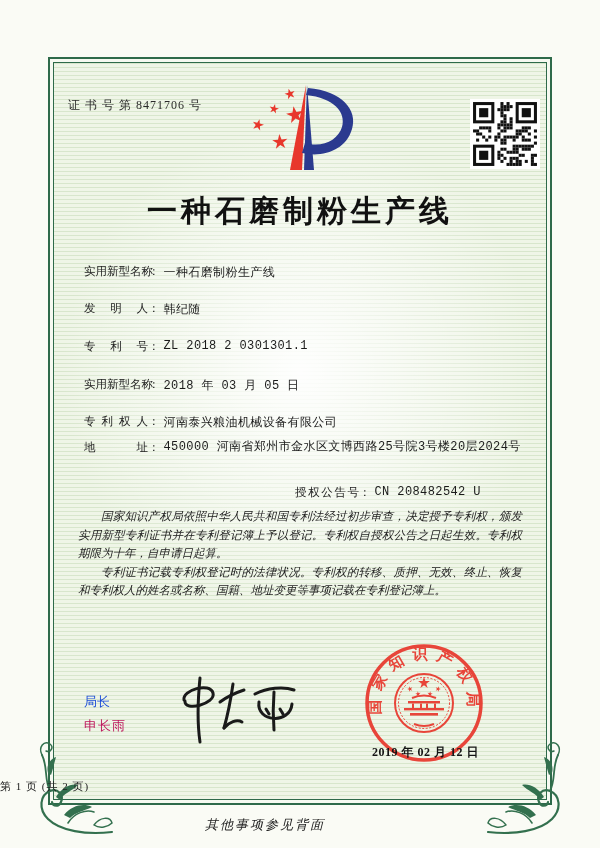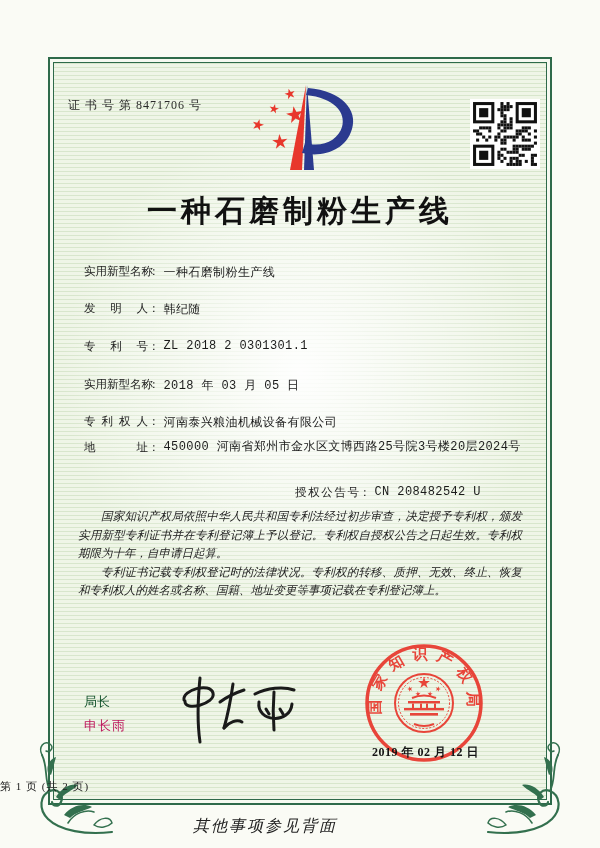--- a/index.html
+++ b/index.html
@@ -46,31 +46,31 @@
   .fvalue.wrap{white-space:normal;width:372px;line-height:15px;}
   .frow.double .pair2{position:absolute;left:211px;top:0;white-space:nowrap;}
   
   .body-text{
     position:absolute;left:78px;top:507px;width:444px;
     font-size:11.5px;line-height:18.6px;text-align:justify;
     font-style:italic;color:#222;
   }
   .body-text p{margin:0;text-indent:2em;}
   
-  .officer-title{position:absolute;left:84px;top:693px;font-size:13px;color:#14532d;}
+  .officer-title{position:absolute;left:84px;top:693px;font-size:13px;color:#1d4ed8;}
   .officer-name{position:absolute;left:84px;top:717px;font-size:13px;color:#be185d;letter-spacing:1px;}
   .sig{position:absolute;left:170px;top:670px;}
   .seal{position:absolute;left:354px;top:633px;}
   .seal-date{
     position:absolute;left:372px;top:744px;font-size:12px;font-weight:600;
     letter-spacing:.5px;color:#141414;
   }
   
   .page-num{position:absolute;left:0;top:779px;width:600px;text-align:left;font-size:11px;letter-spacing:1px;color:#222;}
-  .back-note{position:absolute;left:0;top:816px;width:530px;text-align:center;font-size:16px;letter-spacing:2px;color:#222;font-style:italic;}
+  .back-note{position:absolute;left:0;top:816px;width:530px;text-align:center;font-size:13px;letter-spacing:2px;color:#222;font-style:italic;}
 </style>
 </head>
 <body>
 
 <div class="frame">
   <div class="frame-inner"></div>
 </div>
 
 <svg class="corner left" viewBox="0 0 80 100">
   <g stroke="#33704e" fill="none" stroke-linecap="round">

